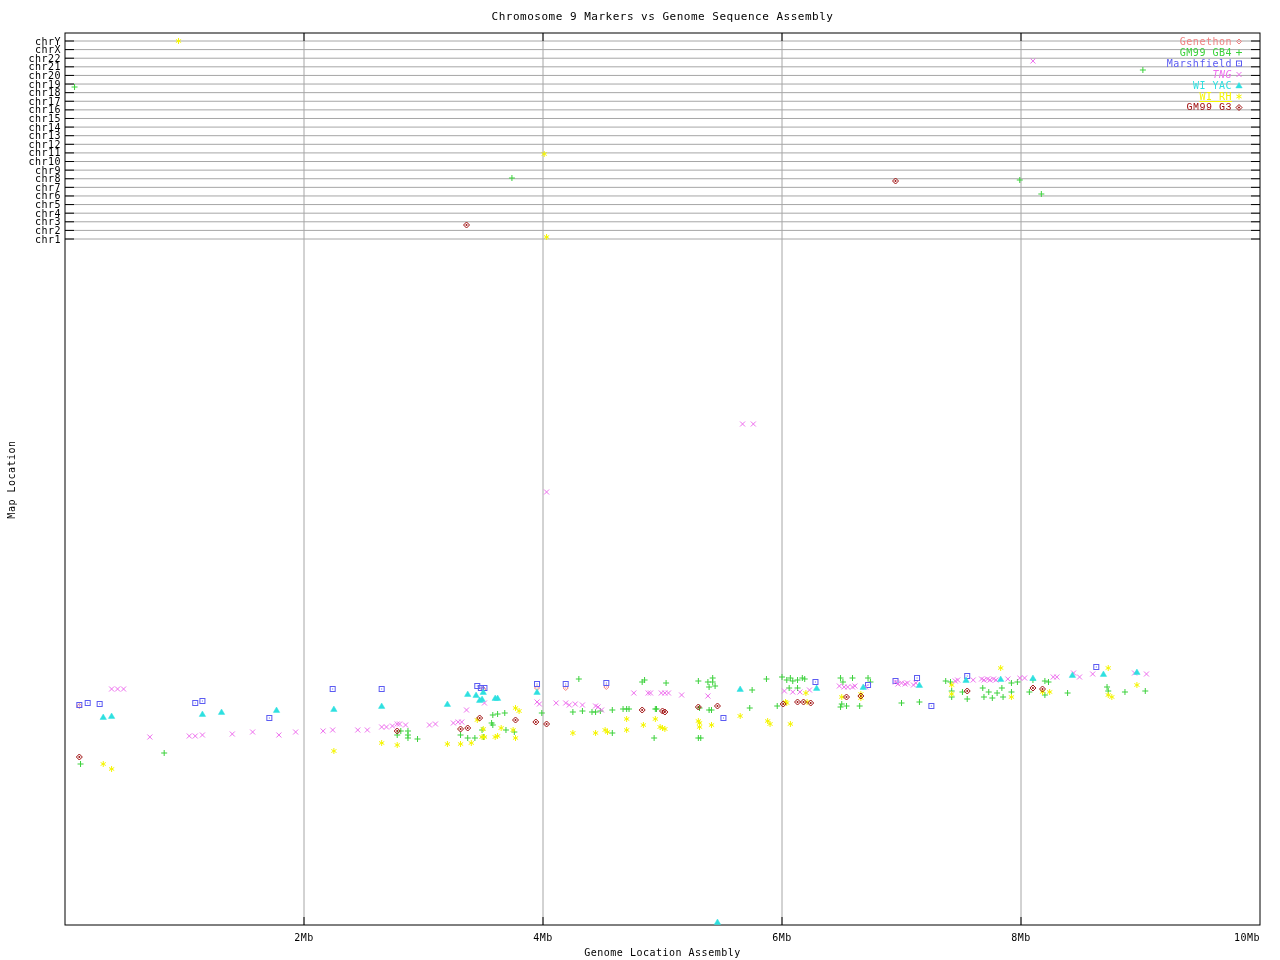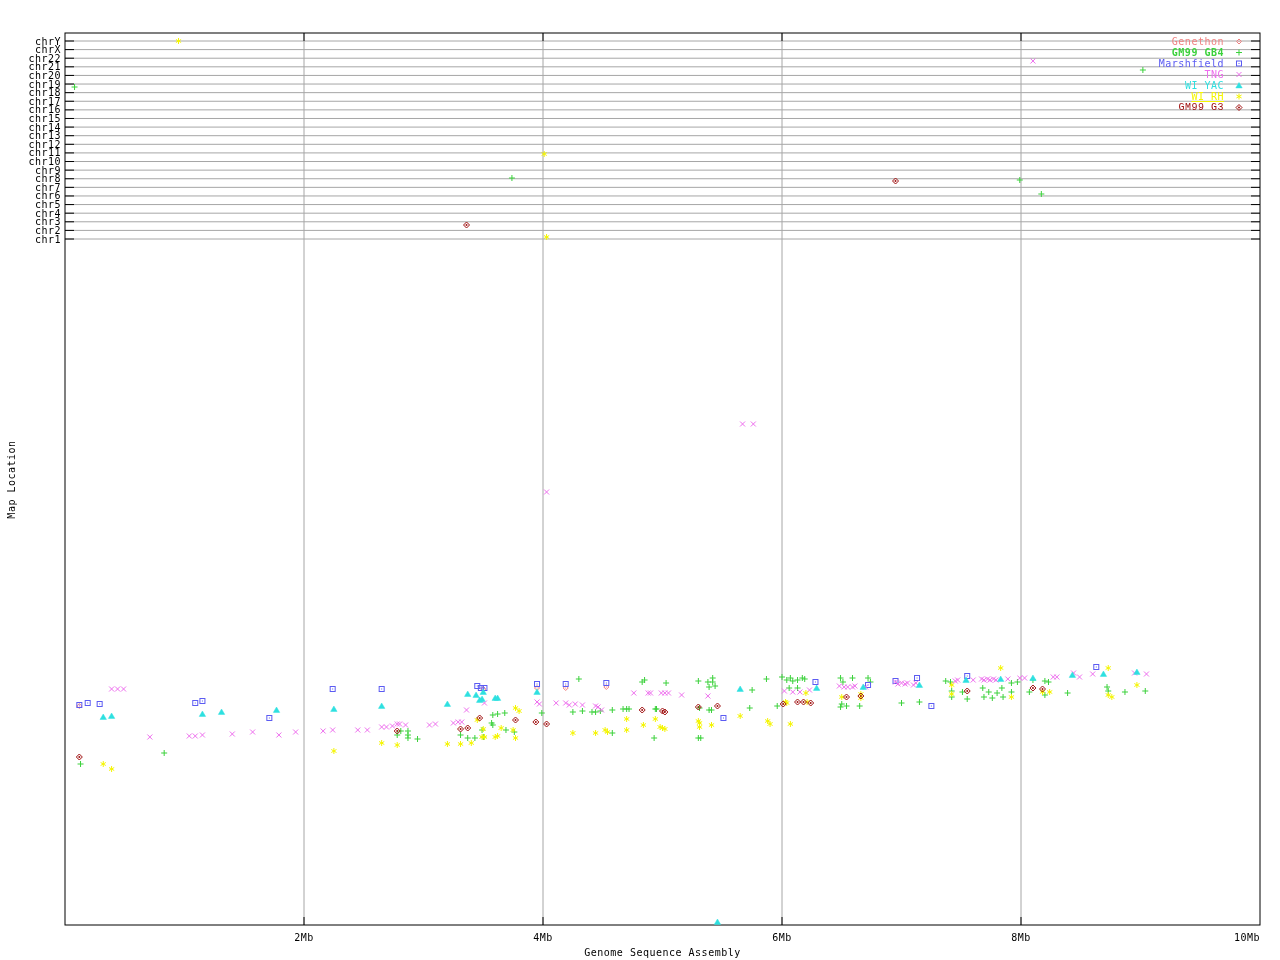--- a/index.html
+++ b/index.html
@@ -7,21 +7,21 @@
           font-family:"DejaVu Sans Mono",monospace;color:#000;overflow:hidden;}
   #plot{position:absolute;left:0;top:0;}
   .title{position:absolute;top:10px;left:65px;width:1195px;text-align:center;
          font-size:11px;letter-spacing:0.5px;}
   .xlabel{position:absolute;top:947px;left:65px;width:1195px;text-align:center;font-size:10px;letter-spacing:0.5px;}
   .ylabel{position:absolute;top:474px;left:-89px;width:200px;text-align:center;
           font-size:10px;letter-spacing:0.5px;transform:rotate(-90deg);}
   #legend{position:absolute;top:36px;left:1080px;width:166px;}
   .lrow{display:flex;justify-content:flex-end;align-items:center;height:11px;
         font-size:10px;letter-spacing:0.5px;}
-  .lrow .ltxt{margin-right:8px;}
+  .lrow .ltxt{}
 </style>
 </head>
 <body>
 
 <div class="canvas">
   <svg id="plot" width="1280" height="960">
       <line x1="65" y1="41" x2="1260" y2="41" stroke="#a6a6a6" stroke-width="1"></line>
       <line x1="65" y1="41" x2="74" y2="41" stroke="#000000" stroke-width="1"></line>
       <line x1="1251" y1="41" x2="1260" y2="41" stroke="#000000" stroke-width="1"></line>
       <text x="61" y="44.5" text-anchor="end" font-size="10" font-family="DejaVu Sans Mono, monospace" fill="#000000" letter-spacing="0.5">chrY</text>
@@ -1172,51 +1172,52 @@
         <g>
           <path d="M1032.95,685 L1035.95,688 L1032.95,691 L1029.95,688 Z" stroke="#a01010" fill="none" stroke-width="1"></path>
           <circle cx="1032.95" cy="688" r="1" fill="#a01010"></circle>
         </g>
         <g>
           <path d="M1042.51,686 L1045.51,689 L1042.51,692 L1039.51,689 Z" stroke="#a01010" fill="none" stroke-width="1"></path>
           <circle cx="1042.51" cy="689" r="1" fill="#a01010"></circle>
         </g>
       </g>
     </svg>
+  <div class="title">Chromosome 9 Markers vs Genome Sequence Assembly</div>
   <div class="ylabel">Map Location</div>
-  <div class="xlabel">Genome Sequence Assembly</div>
+  <div class="xlabel">Genome Location Assembly</div>
   <div id="legend">
       <div class="lrow">
         <span class="ltxt" style="color: rgb(240, 128, 128);">Genethon</span>
         <svg width="14" height="11">
           <g>
             <path d="M7,3 L9.5,5.5 L7,8 L4.5,5.5 Z" stroke="#f08080" fill="none" stroke-width="1"></path>
             <circle cx="7" cy="5.5" r="0.6" fill="#f08080"></circle>
           </g>
         </svg>
       </div>
       <div class="lrow">
-        <span class="ltxt" style="color: rgb(59, 209, 59); font-weight: bold;">GM99 GB4</span>
+        <span class="ltxt" style="color: rgb(59, 209, 59);">GM99 GB4</span>
         <svg width="14" height="11">
           <g>
             <path d="M4,5.5 H10 M7,2.5 V8.5" stroke="#3bd13b" fill="none" stroke-width="1"></path>
           </g>
         </svg>
       </div>
       <div class="lrow">
         <span class="ltxt" style="color: rgb(91, 91, 242);">Marshfield</span>
         <svg width="14" height="11">
           <g>
             <rect x="4.5" y="3" width="5" height="5" stroke="#5b5bf2" fill="none" stroke-width="1"></rect>
             <rect x="6.5" y="5" width="1" height="1" fill="#5b5bf2"></rect>
           </g>
         </svg>
       </div>
       <div class="lrow">
-        <span class="ltxt" style="color: rgb(238, 111, 238);">TNG</span>
+        <span class="ltxt" style="color: rgb(238, 111, 238); font-style: italic;">TNG</span>
         <svg width="14" height="11">
           <g>
             <path d="M4.5,3 L9.5,8 M4.5,8 L9.5,3" stroke="#ee6fee" fill="none" stroke-width="1"></path>
           </g>
         </svg>
       </div>
       <div class="lrow">
         <span class="ltxt" style="color: rgb(46, 224, 224);">WI YAC</span>
         <svg width="14" height="11">
           <g>

